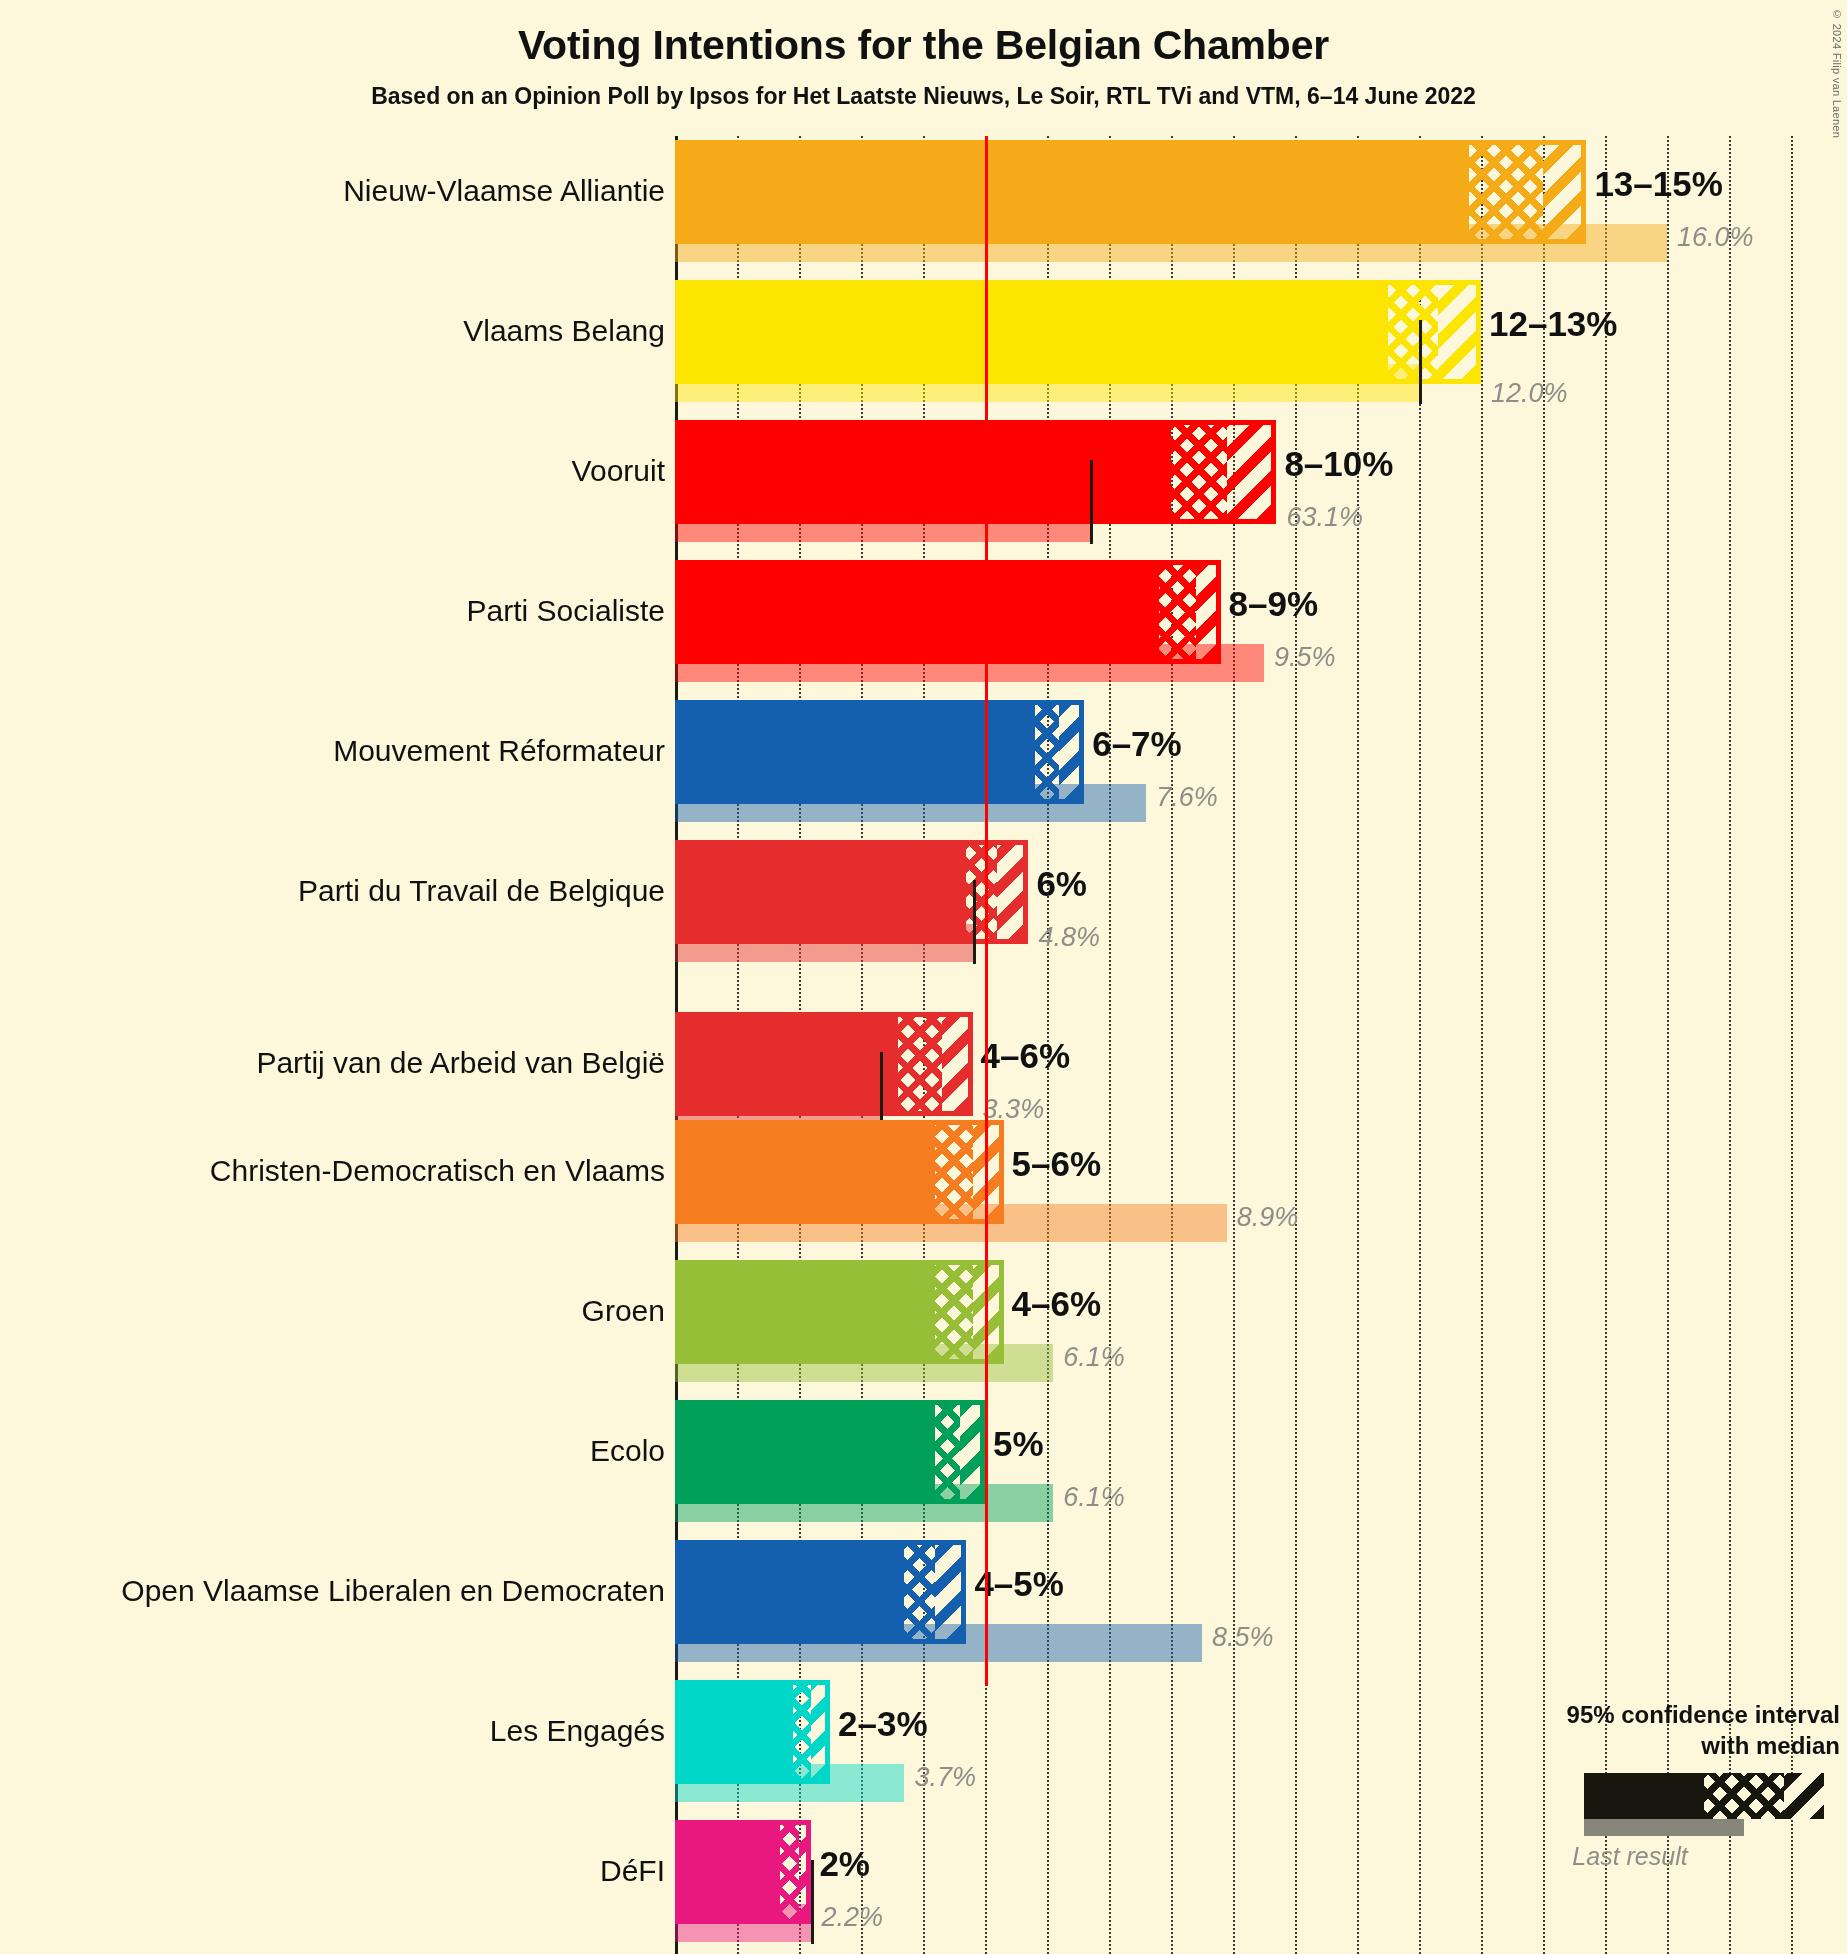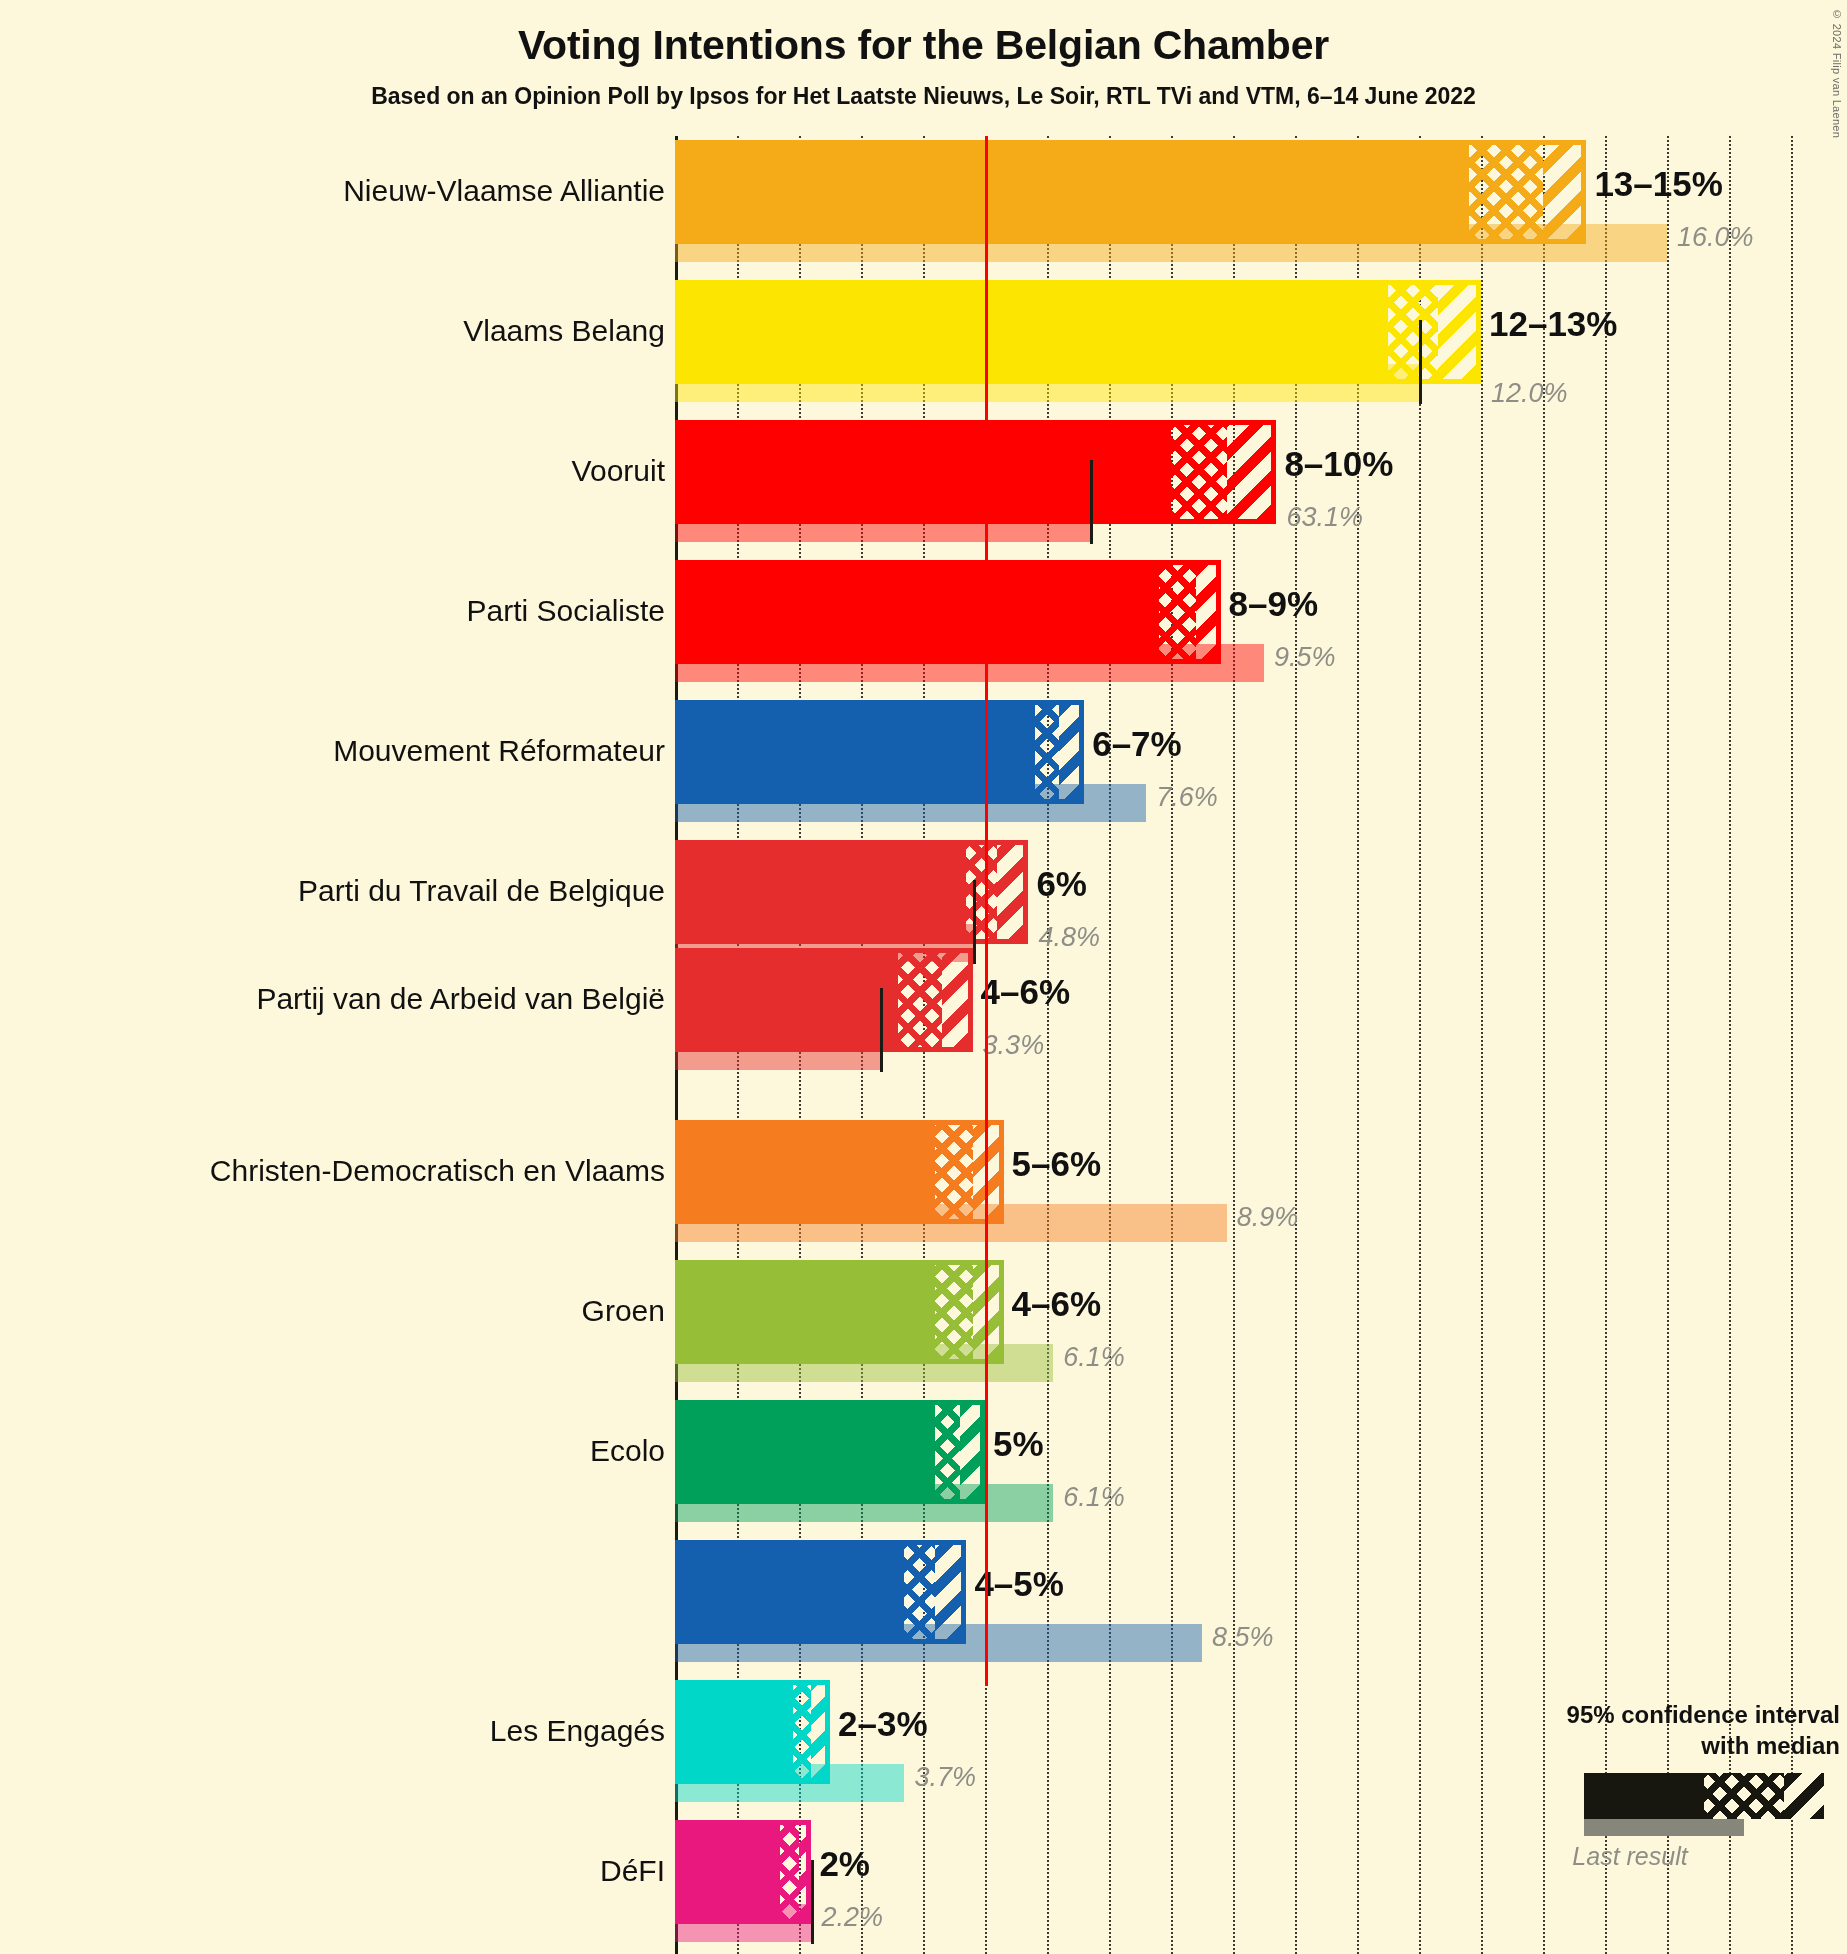--- a/index.html
+++ b/index.html
@@ -189,21 +189,21 @@
         <div class="lastbar" style="left: 675px; top: 88px; width: 297.6px; background: rgb(230, 45, 45);"></div>
         <div class="cibar" style="left: 675px; top: 4px; width: 353.4px;">
           <div class="seg-solid" style="width: 291.4px; background: rgb(230, 45, 45);"></div>
           <div class="seg-median" style="width: 31px; background-image: repeating-linear-gradient(45deg, rgb(230, 45, 45) 0px, rgb(230, 45, 45) 7px, transparent 7px, transparent 17px), repeating-linear-gradient(-45deg, rgb(230, 45, 45) 0px, rgb(230, 45, 45) 7px, transparent 7px, transparent 17px); border-top: 5px solid rgb(230, 45, 45); border-bottom: 5px solid rgb(230, 45, 45); box-sizing: border-box;"></div>
           <div class="seg-hatch" style="width: 31px; background-image: repeating-linear-gradient(-45deg, rgb(230, 45, 45) 0px, rgb(230, 45, 45) 10px, transparent 10px, transparent 24px); border-top: 5px solid rgb(230, 45, 45); border-right: 5px solid rgb(230, 45, 45); border-bottom: 5px solid rgb(230, 45, 45); border-left: none; border-image: initial; box-sizing: border-box;"></div>
         </div>
         <div class="lasttick" style="left: 972.6px; top: 44px;"></div>
         <div class="ci-text" style="left: 1036.4px; top: 30px;">6%</div>
         <div class="last-text" style="left: 1038.4px; top: 88px;">4.8%</div>
       </div>
-      <div class="row" style="top: 808px; height: 140px;">
+      <div class="row" style="top: 872px; height: 140px;">
         <div class="rowlabel" style="top: 40px;">Partij van de Arbeid van België</div>
         <div class="lastbar" style="left: 675px; top: 88px; width: 204.6px; background: rgb(230, 45, 45);"></div>
         <div class="cibar" style="left: 675px; top: 4px; width: 297.6px;">
           <div class="seg-solid" style="width: 223.2px; background: rgb(230, 45, 45);"></div>
           <div class="seg-median" style="width: 43.4px; background-image: repeating-linear-gradient(45deg, rgb(230, 45, 45) 0px, rgb(230, 45, 45) 7px, transparent 7px, transparent 17px), repeating-linear-gradient(-45deg, rgb(230, 45, 45) 0px, rgb(230, 45, 45) 7px, transparent 7px, transparent 17px); border-top: 5px solid rgb(230, 45, 45); border-bottom: 5px solid rgb(230, 45, 45); box-sizing: border-box;"></div>
           <div class="seg-hatch" style="width: 31px; background-image: repeating-linear-gradient(-45deg, rgb(230, 45, 45) 0px, rgb(230, 45, 45) 10px, transparent 10px, transparent 24px); border-top: 5px solid rgb(230, 45, 45); border-right: 5px solid rgb(230, 45, 45); border-bottom: 5px solid rgb(230, 45, 45); border-left: none; border-image: initial; box-sizing: border-box;"></div>
         </div>
         <div class="lasttick" style="left: 879.6px; top: 44px;"></div>
         <div class="ci-text" style="left: 980.6px; top: 30px;">4–6%</div>
         <div class="last-text" style="left: 982.6px; top: 88px;">3.3%</div>
@@ -235,20 +235,21 @@
         <div class="lastbar" style="left: 675px; top: 88px; width: 378.2px; background: rgb(0, 160, 90);"></div>
         <div class="cibar" style="left: 675px; top: 4px; width: 310px;">
           <div class="seg-solid" style="width: 260.4px; background: rgb(0, 160, 90);"></div>
           <div class="seg-median" style="width: 24.8px; background-image: repeating-linear-gradient(45deg, rgb(0, 160, 90) 0px, rgb(0, 160, 90) 7px, transparent 7px, transparent 17px), repeating-linear-gradient(-45deg, rgb(0, 160, 90) 0px, rgb(0, 160, 90) 7px, transparent 7px, transparent 17px); border-top: 5px solid rgb(0, 160, 90); border-bottom: 5px solid rgb(0, 160, 90); box-sizing: border-box;"></div>
           <div class="seg-hatch" style="width: 24.8px; background-image: repeating-linear-gradient(-45deg, rgb(0, 160, 90) 0px, rgb(0, 160, 90) 10px, transparent 10px, transparent 24px); border-top: 5px solid rgb(0, 160, 90); border-right: 5px solid rgb(0, 160, 90); border-bottom: 5px solid rgb(0, 160, 90); border-left: none; border-image: initial; box-sizing: border-box;"></div>
         </div>
         <div class="ci-text" style="left: 993px; top: 30px;">5%</div>
         <div class="last-text" style="left: 1063.2px; top: 88px;">6.1%</div>
       </div>
       <div class="row" style="top: 1400px; height: 140px;">
+        <div class="rowlabel" style="top: 40px;">Open Vlaamse Liberalen en Democraten</div>
         <div class="lastbar" style="left: 675px; top: 88px; width: 527px; background: rgb(21, 96, 174);"></div>
         <div class="cibar" style="left: 675px; top: 4px; width: 291.4px;">
           <div class="seg-solid" style="width: 229.4px; background: rgb(21, 96, 174);"></div>
           <div class="seg-median" style="width: 31px; background-image: repeating-linear-gradient(45deg, rgb(21, 96, 174) 0px, rgb(21, 96, 174) 7px, transparent 7px, transparent 17px), repeating-linear-gradient(-45deg, rgb(21, 96, 174) 0px, rgb(21, 96, 174) 7px, transparent 7px, transparent 17px); border-top: 5px solid rgb(21, 96, 174); border-bottom: 5px solid rgb(21, 96, 174); box-sizing: border-box;"></div>
           <div class="seg-hatch" style="width: 31px; background-image: repeating-linear-gradient(-45deg, rgb(21, 96, 174) 0px, rgb(21, 96, 174) 10px, transparent 10px, transparent 24px); border-top: 5px solid rgb(21, 96, 174); border-right: 5px solid rgb(21, 96, 174); border-bottom: 5px solid rgb(21, 96, 174); border-left: none; border-image: initial; box-sizing: border-box;"></div>
         </div>
         <div class="ci-text" style="left: 974.4px; top: 30px;">4–5%</div>
         <div class="last-text" style="left: 1212px; top: 88px;">8.5%</div>
       </div>
       <div class="row" style="top: 1540px; height: 140px;">

